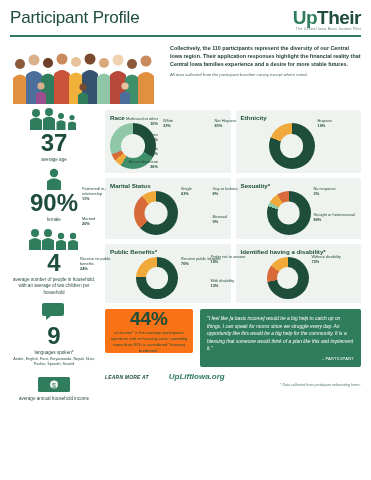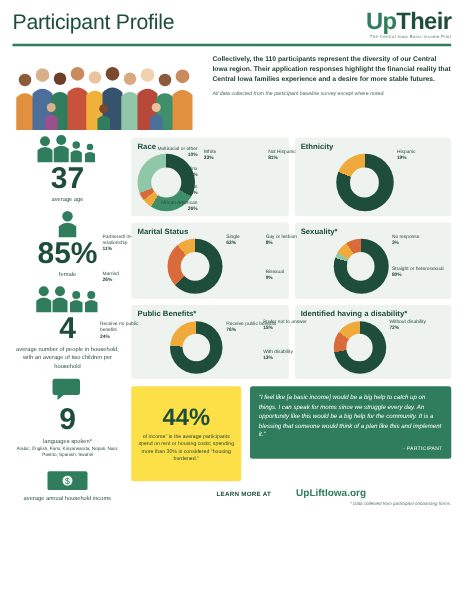--- a/index.html
+++ b/index.html
@@ -59,28 +59,28 @@
   }
   .legend { flex: 1; position: relative; height: 100%; }
   .leg {
     position: absolute; font-size: 3.9px; line-height: 1.25; color: #24493a;
   }
   .leg b { display: block; font-weight: bold; }
 
   
   .band { display: flex; gap: 7px; margin-top: 1px; align-items: flex-start; }
   .band-left { width: 88px; flex: none; }
-  .pct-card { background: #fde047; border-radius: 2px; padding: 16px 4px; text-align: center; }
+  .pct-card { background: #f97316; border-radius: 2px; padding: 0 4px; text-align: center; }
   .pct-num { font-size: 19px; font-weight: bold; color: #1e4d3b; line-height: 1; }
   .pct-text { font-size: 4.2px; line-height: 1.4; color: #24493a; margin-top: 2px; }
   .quote-card { flex: 1; background: #2f7d5c; border-radius: 2px; padding: 6px 7px; color: #ffffff; }
   .quote-card p { font-size: 4.9px; line-height: 1.55; font-style: italic; }
   .quote-attr { font-size: 4.1px; text-align: right; margin-top: 3px; letter-spacing: 0.2px; }
 
-  .footer { display: flex; justify-content: center; align-items: baseline; gap: 20px; margin-top: 5px; }
+  .footer { display: flex; justify-content: flex-start; align-items: baseline; gap: 20px; margin-top: 5px; font-style: italic; }
   .learn { font-size: 5px; font-weight: bold; color: #1e4d3b; letter-spacing: 0.2px; }
   .url { font-size: 8px; font-weight: bold; color: #2f7d5c; }
   .footnote { font-size: 3.6px; font-style: italic; color: #5a7a68; text-align: right; margin-top: 2px; }
 
   svg { display: block; }
 </style>
 </head>
 <body>
 
 <div class="page">
@@ -186,21 +186,21 @@
 
       <div class="stat">
         <div class="icon-row">
           <svg viewBox="0 0 20 22" width="20" height="22">
             <g fill="#2f7d5c">
               <circle cx="10" cy="5" r="4.2"></circle>
               <path d="M3 22 L3 13 Q10 7.5 17 13 L17 22 Z"></path>
             </g>
           </svg>
         </div>
-        <div class="stat-num">85%</div>
+        <div class="stat-num">90%</div>
         <div class="stat-label">female</div>
       </div>
 
       <div class="stat">
         <div class="icon-row">
           <svg viewBox="0 0 54 22" width="54" height="22">
             <g fill="#2f7d5c">
               <circle cx="8" cy="5" r="4"></circle>
                 <path d="M2 22 L2 12.5 Q8 7.5 14 12.5 L14 22 Z"></path>
               <circle cx="21" cy="5" r="4"></circle>

